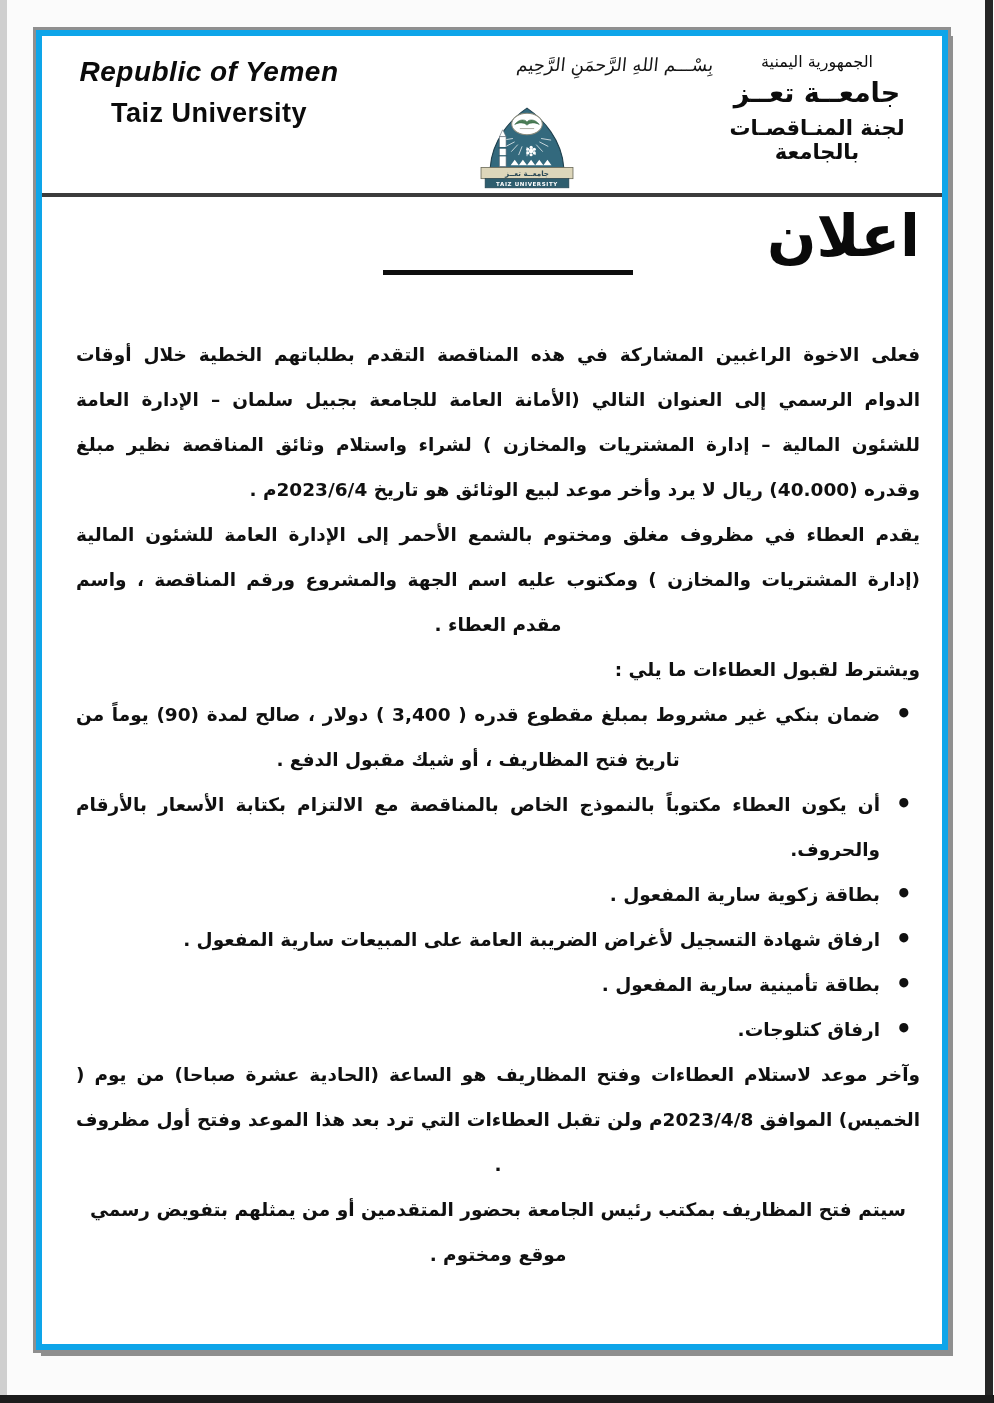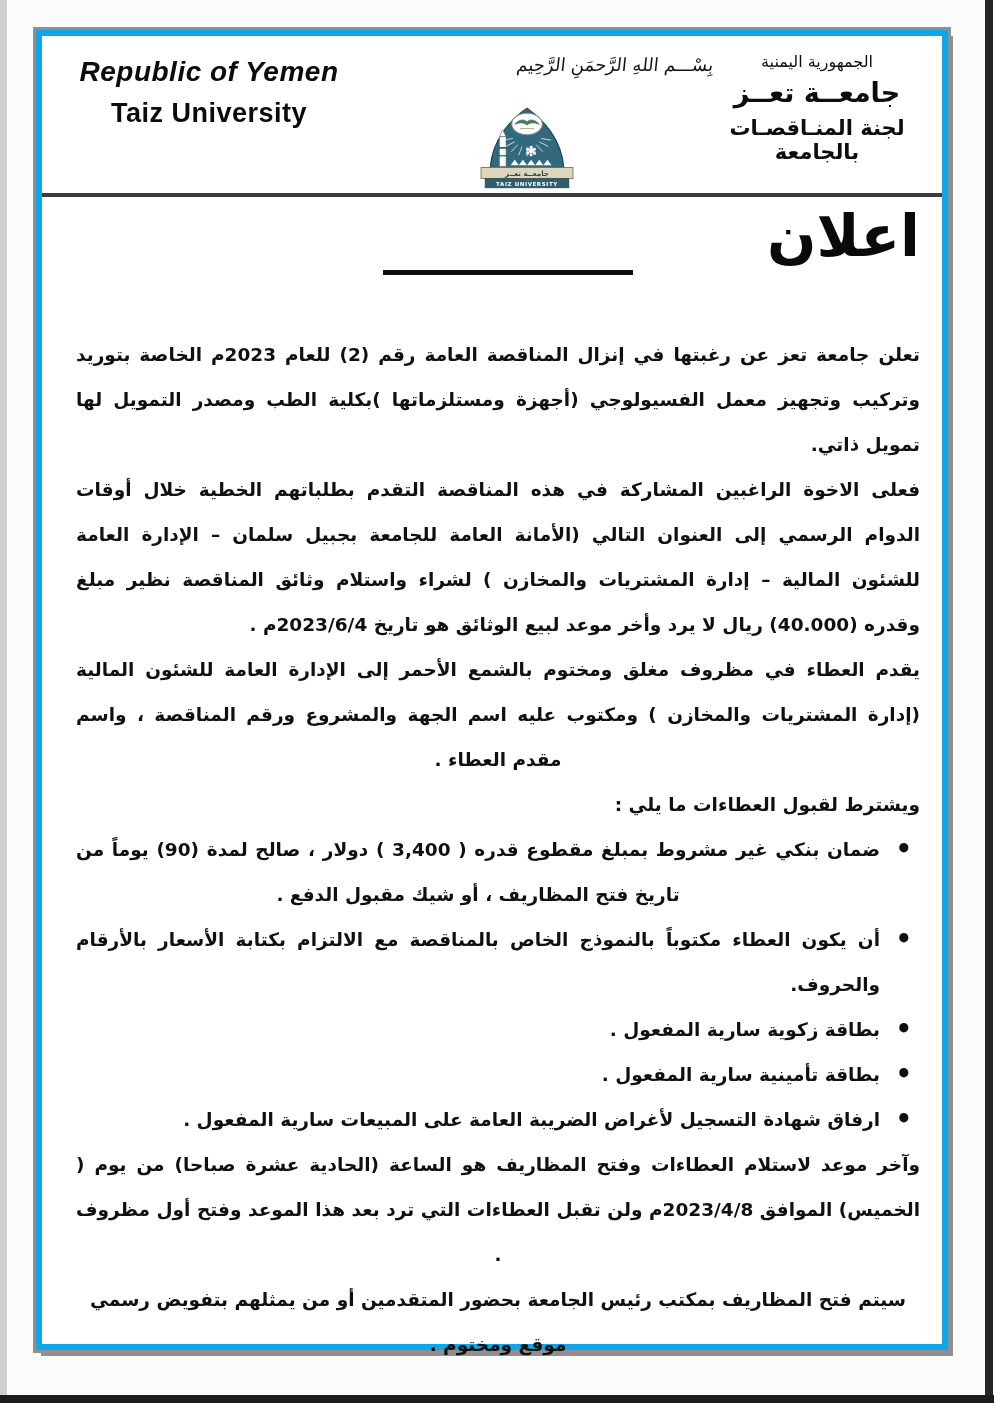--- a/index.html
+++ b/index.html
@@ -125,31 +125,31 @@
   </div>
 
   <div class="sep"></div>
 
   <div class="title-wrap">
     <div class="title">اعلان</div>
     <div class="title-underline"></div>
   </div>
 
   <div class="body">
-    <p class="jr">تعلن جامعة  تعز عن  رغبتها في إنزال المناقصة العامة رقم (2)  للعام 2023م الخاصة بتوريد وتركيب وتجهيز معمل الفسيولوجي (أجهزة ومستلزماتها )بكلية الطب ومصدر التمويل لها تمويل ذاتي.</p>
     <p class="jr">فعلى الاخوة الراغبين المشاركة في هذه المناقصة التقدم بطلباتهم الخطية خلال أوقات الدوام الرسمي إلى العنوان التالي (الأمانة العامة للجامعة بجبيل سلمان – الإدارة العامة للشئون المالية – إدارة المشتريات والمخازن ) لشراء واستلام وثائق المناقصة نظير مبلغ وقدره (40.000) ريال لا يرد وأخر موعد لبيع الوثائق هو تاريخ 2023/6/4م .</p>
     <p class="jc">يقدم العطاء في مظروف مغلق ومختوم بالشمع الأحمر إلى الإدارة العامة للشئون المالية (إدارة المشتريات والمخازن ) ومكتوب عليه اسم الجهة والمشروع ورقم المناقصة ، واسم مقدم العطاء .</p>
     <p class="jr">ويشترط لقبول العطاءات ما يلي  :</p>
 
     <ul class="bullets">
       <li class="center-last">ضمان بنكي غير مشروط بمبلغ مقطوع قدره ( 3,400 ) دولار ، صالح لمدة (90) يوماً من تاريخ فتح المظاريف ، أو شيك مقبول الدفع .</li>
       <li>أن يكون العطاء مكتوباً بالنموذج الخاص بالمناقصة مع الالتزام بكتابة الأسعار بالأرقام والحروف.</li>
       <li>بطاقة زكوية سارية المفعول .</li>
+      <li>ارفاق شهادة التسجيل لأغراض الضريبة العامة على المبيعات سارية المفعول .</li>
       <li>بطاقة تأمينية سارية المفعول .</li>
-      <li>ارفاق شهادة التسجيل لأغراض الضريبة العامة على المبيعات سارية المفعول .</li>
+      <li>ارفاق كتلوجات.</li>
     </ul>
 
     <p class="jc">وآخر موعد لاستلام العطاءات وفتح المظاريف هو الساعة (الحادية عشرة صباحا) من يوم ( الخميس) الموافق 2023/4/8م ولن تقبل العطاءات التي ترد بعد هذا الموعد وفتح أول مظروف .</p>
     <p class="cc">سيتم فتح المظاريف بمكتب رئيس الجامعة بحضور المتقدمين أو من يمثلهم بتفويض رسمي موقع ومختوم .</p>
 
   </div>
 
 </div>
 
 </body></html>

